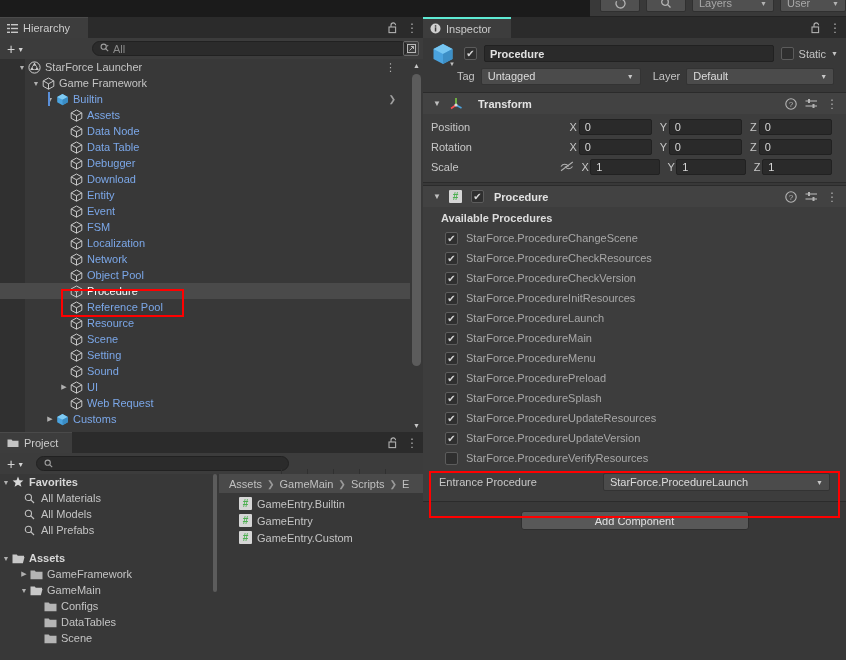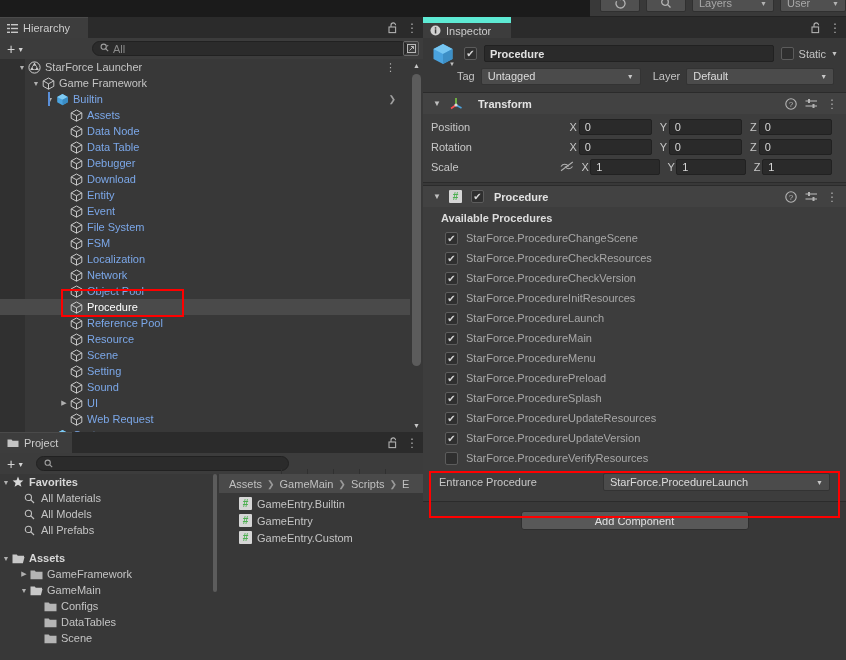--- a/index.html
+++ b/index.html
@@ -38,21 +38,21 @@
   .panel-tabbar {
     position: absolute; left: 0; top: 0; width: 100%; height: 21px;
     background: #2b2b2b;
   }
   .panel-tab {
     position: absolute; left: 0; top: 0; height: 21px;
     background: #3d3d3d; border-top: 1px solid #4a4a4a;
     display: flex; align-items: center; gap: 5px; padding: 0 10px 0 7px;
     color: #cccccc; font-size: 11px; white-space: nowrap;
   }
-  .panel-tab.active-blue { border-top: 6px solid #5eead4; }
+  .panel-tab.active-blue { border-top: 2px solid #5eead4; }
   .tab-icons {
     position: absolute; right: 5px; top: 0; height: 21px;
     display: flex; align-items: center; gap: 7px;
   }
   .ic { color: #b0b0b0; display: inline-flex; align-items: center; justify-content: center; }
   .kebab { letter-spacing: 0; font-size: 12px; line-height: 8px; }
 
   
   #hierarchy { left: 0; top: 17px; width: 423px; height: 415px; background: #383838; }
   .h-toolbar {
@@ -411,31 +411,20 @@
           <div class="row">
             <span style="display:inline-block;width:58px"></span>
             <span class="tri empty">▶</span>
             <span class="cube">
               <svg width="13" height="13" viewBox="0 0 13 13">
                 <path d="M6.5 1 L11.8 3.9 L11.8 9.3 L6.5 12.2 L1.2 9.3 L1.2 3.9z" fill="none" stroke="#c8c8c8" stroke-width="1"></path>
                 <path d="M1.2 3.9 L6.5 6.8 L11.8 3.9 M6.5 6.8 L6.5 12.2" fill="none" stroke="#c8c8c8" stroke-width="1"></path>
               </svg>
             </span>
             <span class="label">Event</span>
-          </div>
-          <div class="row">
-            <span style="display:inline-block;width:58px"></span>
-            <span class="tri empty">▶</span>
-            <span class="cube">
-              <svg width="13" height="13" viewBox="0 0 13 13">
-                <path d="M6.5 1 L11.8 3.9 L11.8 9.3 L6.5 12.2 L1.2 9.3 L1.2 3.9z" fill="none" stroke="#c8c8c8" stroke-width="1"></path>
-                <path d="M1.2 3.9 L6.5 6.8 L11.8 3.9 M6.5 6.8 L6.5 12.2" fill="none" stroke="#c8c8c8" stroke-width="1"></path>
-              </svg>
-            </span>
-            <span class="label">File System</span>
           </div>
           <div class="row">
             <span style="display:inline-block;width:58px"></span>
             <span class="tri empty">▶</span>
             <span class="cube">
               <svg width="13" height="13" viewBox="0 0 13 13">
                 <path d="M6.5 1 L11.8 3.9 L11.8 9.3 L6.5 12.2 L1.2 9.3 L1.2 3.9z" fill="none" stroke="#c8c8c8" stroke-width="1"></path>
                 <path d="M1.2 3.9 L6.5 6.8 L11.8 3.9 M6.5 6.8 L6.5 12.2" fill="none" stroke="#c8c8c8" stroke-width="1"></path>
               </svg>
             </span>

